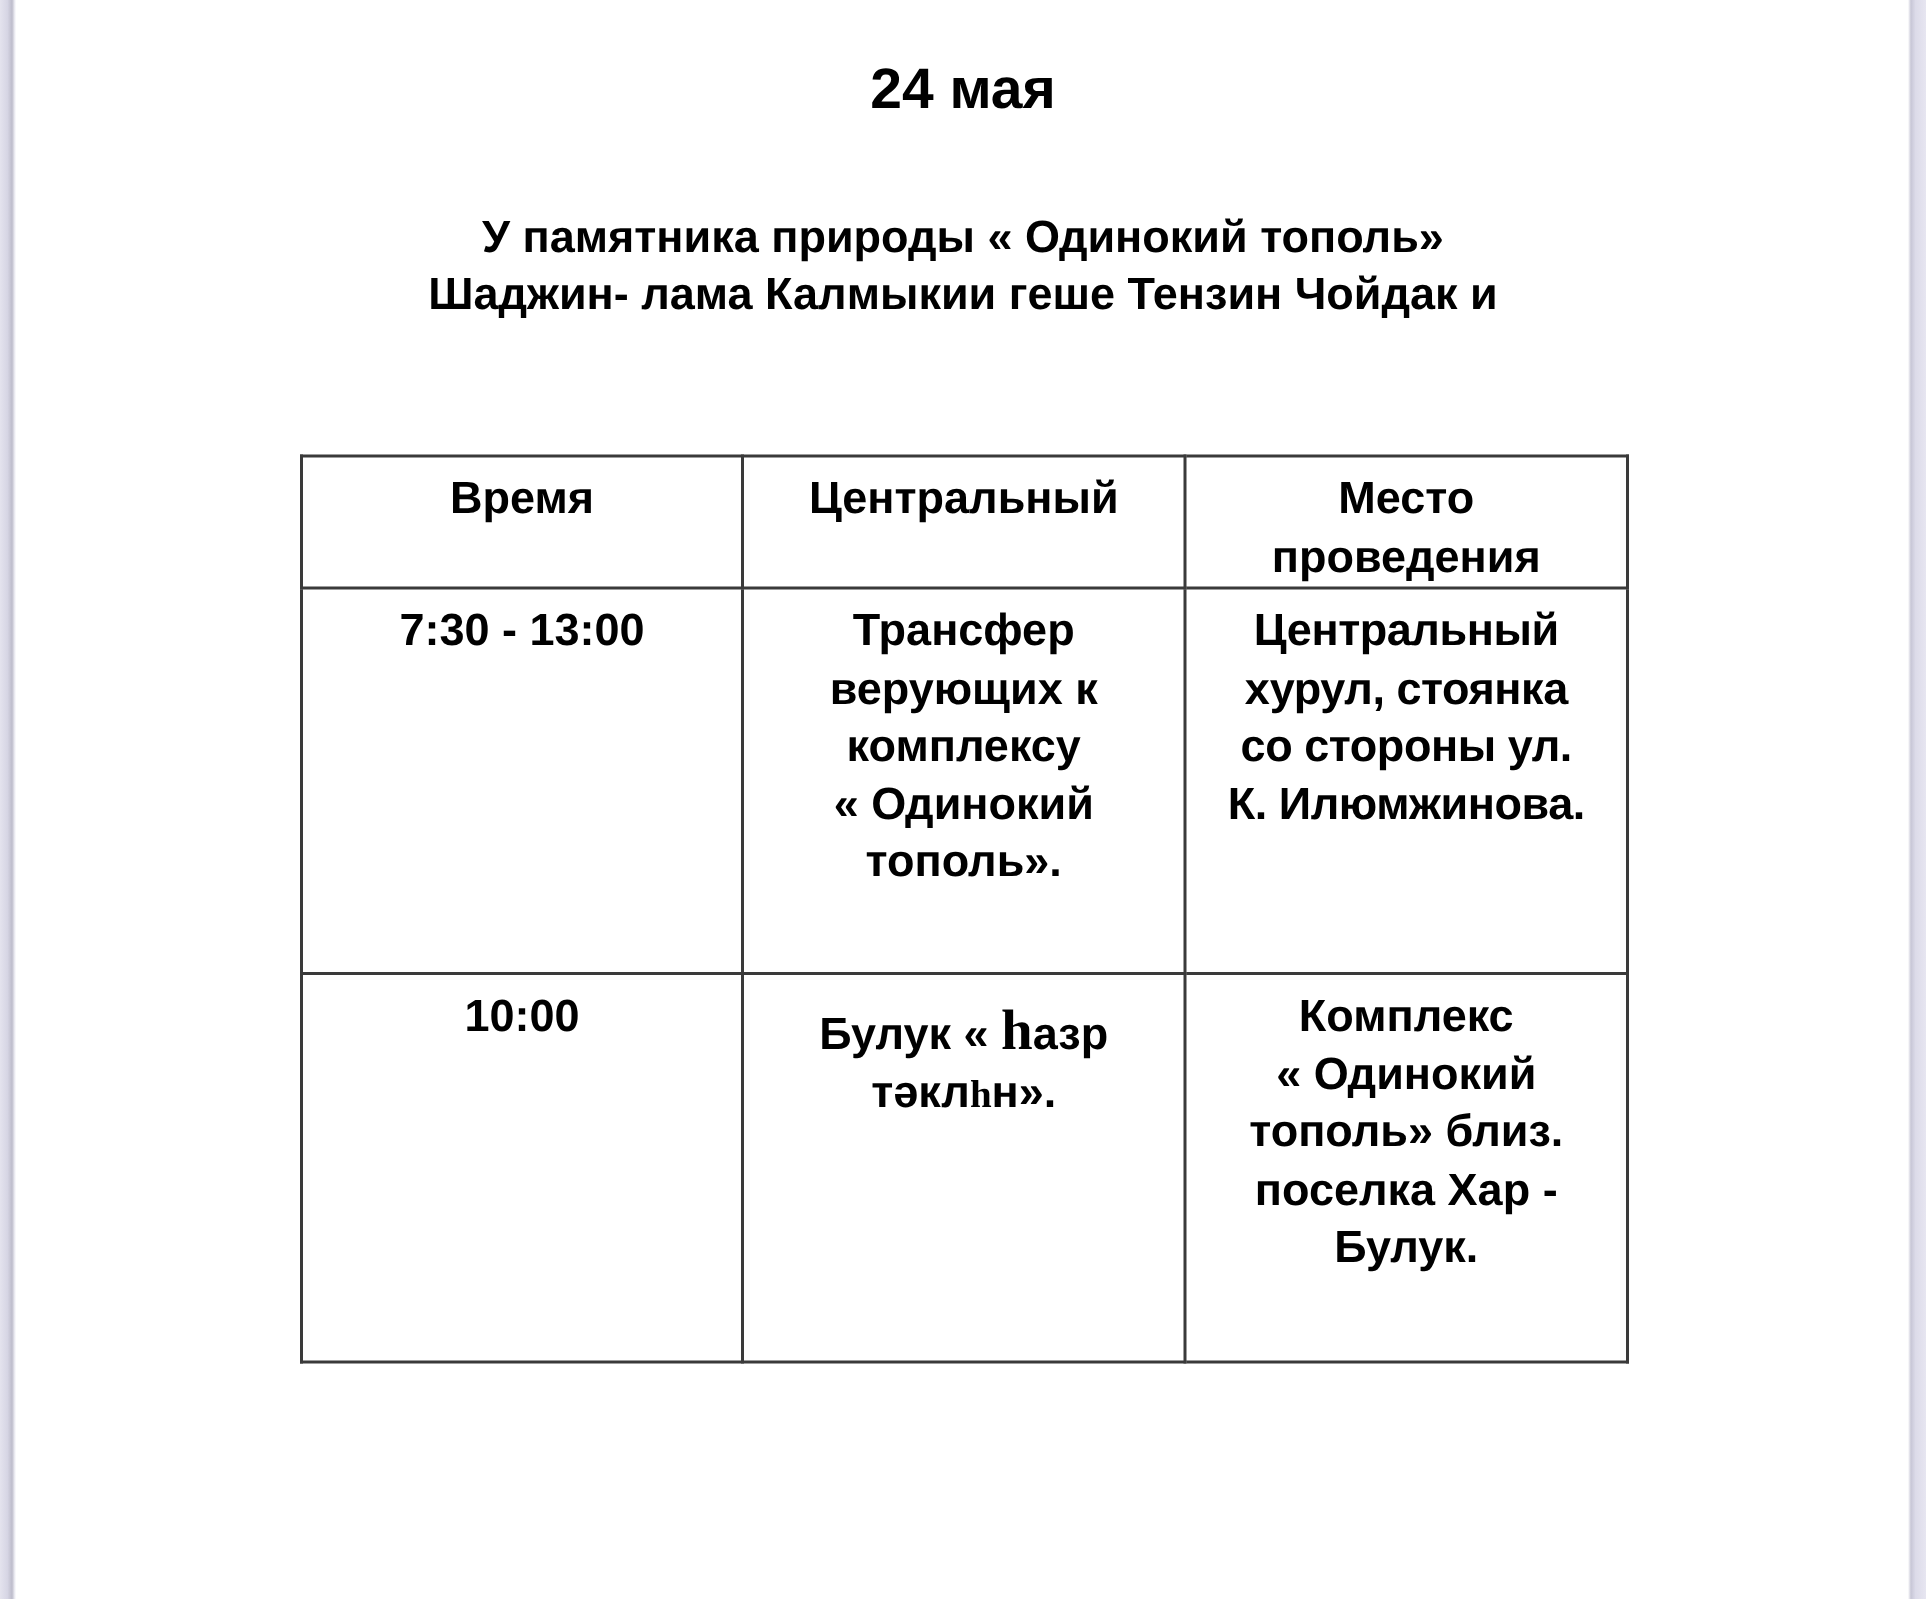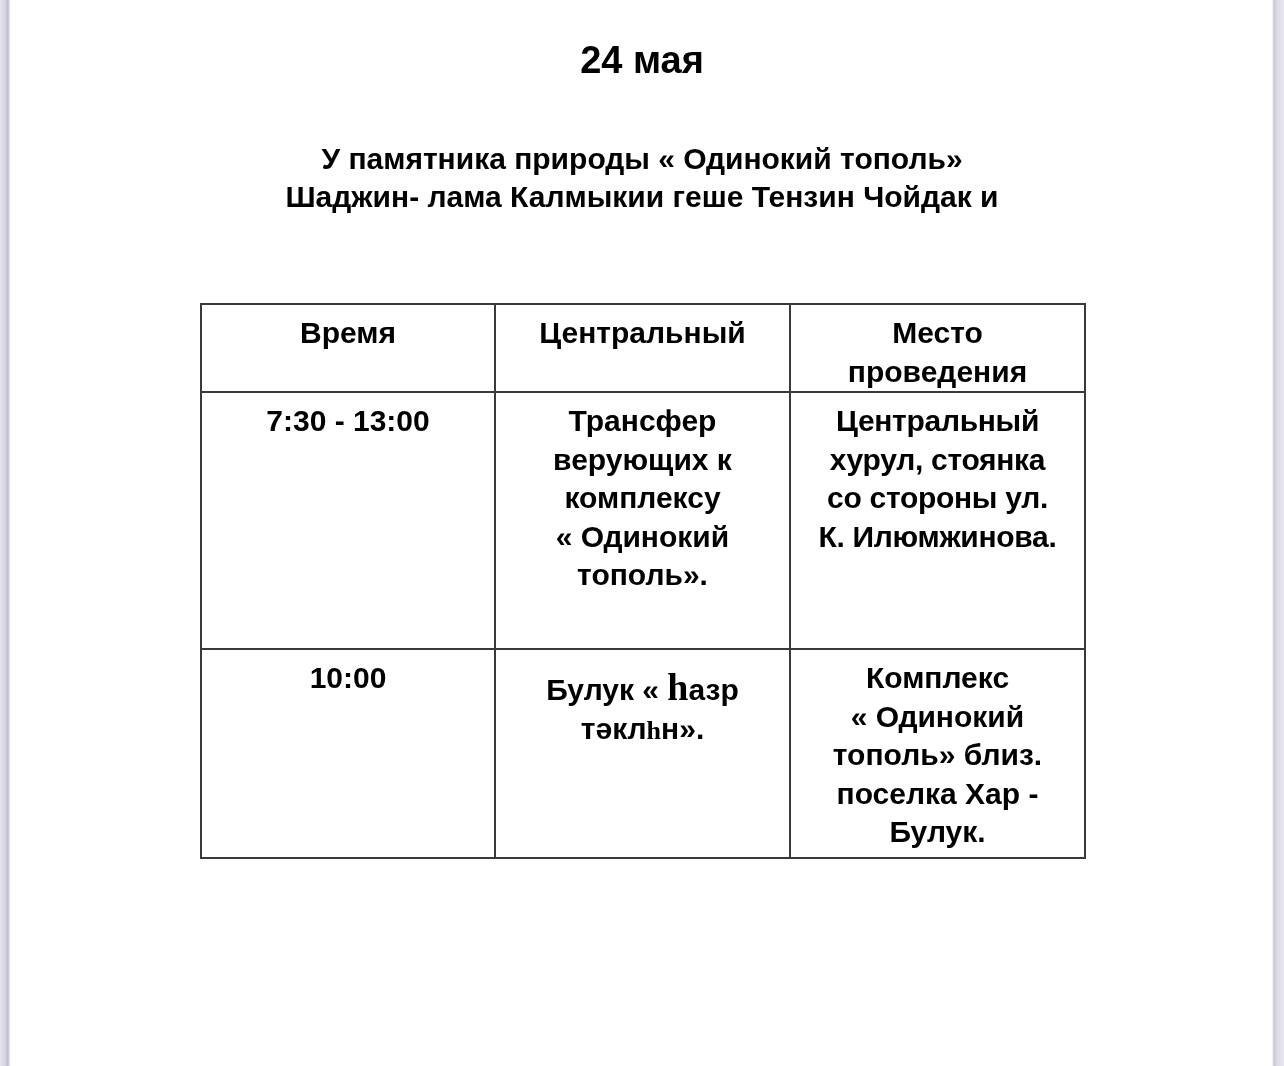--- a/index.html
+++ b/index.html
@@ -62,21 +62,21 @@
       text-align: center;
       font-weight: bold;
       font-size: 30px;
       line-height: 38.5px;
       padding: 9px 4px 0 4px;
       white-space: pre-line;
     }
     table.schedule th { padding-top: 9px; }
     table.schedule tr.head th { height: 80px; }
     table.schedule tr.r1 td { height: 257px; }
-    table.schedule tr.r2 td { height: 209px; border-radius: 11px; }
+    table.schedule tr.r2 td { height: 259px; border-radius: 11px; }
     table.schedule tr.r3 td { height: 208px; }
     col.c1 { width: 294px; }
     col.c2 { width: 295px; }
     col.c3 { width: 295px; }
     .event-ritual { padding-top: 18px !important; }
     .tight { letter-spacing: -0.3px; }
   </style>
 </head>
 <body>
 

